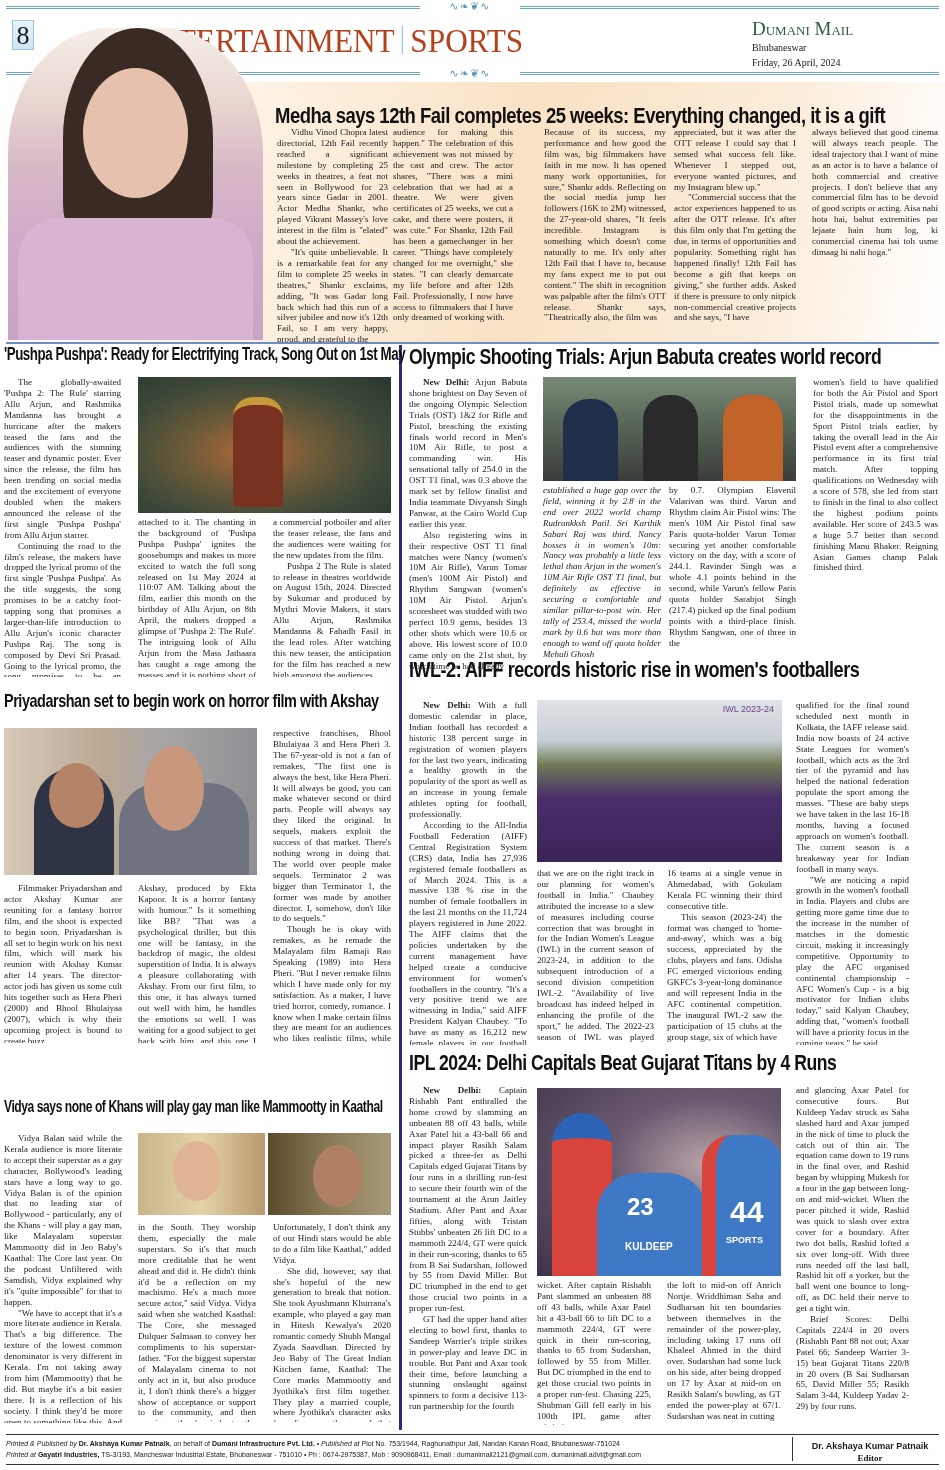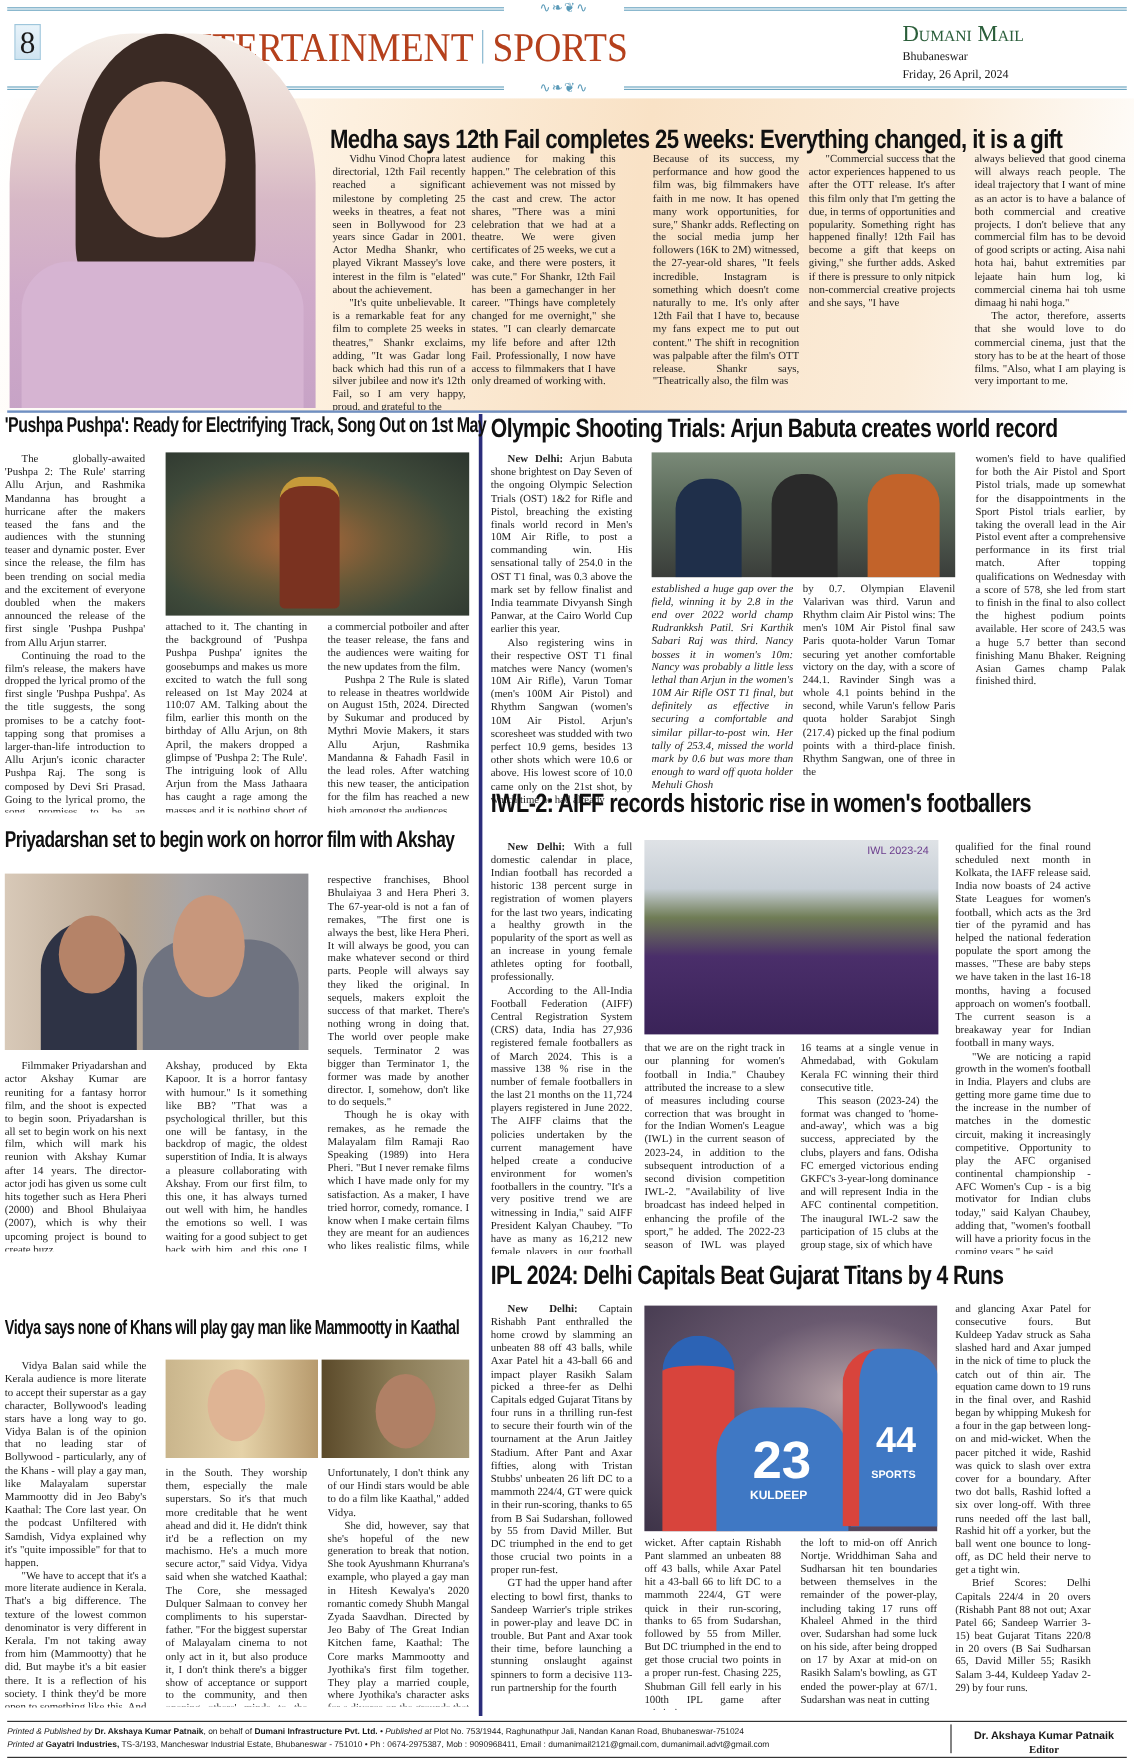--- a/index.html
+++ b/index.html
@@ -57,25 +57,25 @@
   <p>Vidhu Vinod Chopra latest directorial, 12th Fail recently reached a significant milestone by completing 25 weeks in theatres, a feat not seen in Bollywood for 23 years since Gadar in 2001. Actor Medha Shankr, who played Vikrant Massey's love interest in the film is "elated" about the achievement.</p>
   <p>"It's quite unbelievable. It is a remarkable feat for any film to complete 25 weeks in theatres," Shankr exclaims, adding, "It was Gadar long back which had this run of a silver jubilee and now it's 12th Fail, so I am very happy, proud, and grateful to the</p>
 </div>
 <div class="col" style="left:393px;top:127px;width:120px;height:215px;">
   <p style="text-indent:0">audience for making this happen." The celebration of this achievement was not missed by the cast and crew. The actor shares, "There was a mini celebration that we had at a theatre. We were given certificates of 25 weeks, we cut a cake, and there were posters, it was cute." For Shankr, 12th Fail has been a gamechanger in her career. "Things have completely changed for me overnight," she states. "I can clearly demarcate my life before and after 12th Fail. Professionally, I now have access to filmmakers that I have only dreamed of working with.</p>
 </div>
 <div class="col" style="left:544px;top:127px;width:122px;height:215px;">
   <p style="text-indent:0">Because of its success, my performance and how good the film was, big filmmakers have faith in me now. It has opened many work opportunities, for sure," Shankr adds. Reflecting on the social media jump her followers (16K to 2M) witnessed, the 27-year-old shares, "It feels incredible. Instagram is something which doesn't come naturally to me. It's only after 12th Fail that I have to, because my fans expect me to put out content." The shift in recognition was palpable after the film's OTT release. Shankr says, "Theatrically also, the film was</p>
 </div>
 <div class="col" style="left:674px;top:127px;width:122px;height:215px;">
+  <p style="text-indent:0">appreciated, but it was after the OTT release I could say that I sensed what success felt like. Whenever I stepped out, everyone wanted pictures, and my Instagram blew up."</p>
   <p>"Commercial success that the actor experiences happened to us after the OTT release. It's after this film only that I'm getting the due, in terms of opportunities and popularity. Something right has happened finally! 12th Fail has become a gift that keeps on giving," she further adds. Asked if there is pressure to only nitpick non-commercial creative projects and she says, "I have</p>
 </div>
 <div class="col" style="left:812px;top:127px;width:126px;height:215px;">
   <p style="text-indent:0">always believed that good cinema will always reach people. The ideal trajectory that I want of mine as an actor is to have a balance of both commercial and creative projects. I don't believe that any commercial film has to be devoid of good scripts or acting. Aisa nahi hota hai, bahut extremities par lejaate hain hum log, ki commercial cinema hai toh usme dimaag hi nahi hoga."</p>
-  <p>The actor, therefore, asserts that she would love to do commercial cinema, just that the story has to be at the heart of those films. "Also, what I am playing is very important to me.</p>
 </div>
 <div class="divider-h" style="left:6px;right:6px;top:342px;background:#6f8fc2;"></div>
 
 <div class="divider-v" style="left:399px;top:345px;height:1085px;"></div>
 
 <div class="abs headline" style="left:4px;top:344px;font-size:18px;transform:scaleX(0.74);">'Pushpa Pushpa': Ready for Electrifying Track, Song Out on 1st May</div>
 <div class="abs photo" style="left:138px;top:377px;width:253px;height:136px;background:radial-gradient(ellipse at 45% 55%,#b0683a 0%,#6b5a38 35%,#3f4a3a 65%,#2c352e 100%);">
   <div style="position:absolute;left:95px;top:20px;width:50px;height:110px;background:#7a3220;border-radius:20px 20px 4px 4px;border-top:8px solid #c69a3a;"></div>
 </div>
 <div class="col" style="left:4px;top:377px;width:117px;height:300px;">
@@ -165,24 +165,24 @@
 </div>
 <div class="col" style="left:796px;top:700px;width:113px;height:345px;">
   <p style="text-indent:0">qualified for the final round scheduled next month in Kolkata, the IAFF release said. India now boasts of 24 active State Leagues for women's football, which acts as the 3rd tier of the pyramid and has helped the national federation populate the sport among the masses. "These are baby steps we have taken in the last 16-18 months, having a focused approach on women's football. The current season is a breakaway year for Indian football in many ways.</p>
   <p>"We are noticing a rapid growth in the women's football in India. Players and clubs are getting more game time due to the increase in the number of matches in the domestic circuit, making it increasingly competitive. Opportunity to play the AFC organised continental championship - AFC Women's Cup - is a big motivator for Indian clubs today," said Kalyan Chaubey, adding that, "women's football will have a priority focus in the coming years," he said.</p>
 </div>
 
 <div class="abs headline" style="left:409px;top:1050px;font-size:22px;transform:scaleX(0.80);">IPL 2024: Delhi Capitals Beat Gujarat Titans by 4 Runs</div>
 <div class="abs photo" style="left:537px;top:1088px;width:244px;height:188px;background:radial-gradient(ellipse at 70% 40%,#b8a4a8 0%,#6a5a70 40%,#3d3348 100%);">
   <div style="position:absolute;left:15px;top:25px;width:60px;height:163px;background:#d8443c;border-radius:30px 30px 0 0;border-top:25px solid #2c63b5;"></div>
   <div style="position:absolute;left:60px;top:85px;width:110px;height:103px;background:#3f78c4;border-radius:40px 40px 0 0;">
-    <span style="position:absolute;left:30px;top:20px;font-size:44px;color:#fff;font-weight:bold;font-family:'Liberation Sans',sans-serif;">23</span>
+    <span style="position:absolute;left:30px;top:20px;font-size:24px;color:#fff;font-weight:bold;font-family:'Liberation Sans',sans-serif;">23</span>
     <span style="position:absolute;left:28px;top:68px;font-size:10px;color:#fff;font-weight:bold;font-family:Liberation Sans, sans-serif;">KULDEEP</span>
   </div>
-  <div style="position:absolute;left:165px;top:36px;width:81px;height:148px;background:#3f78c4;border-radius:30px 30px 0 0;border-left:14px solid #d8443c;">
+  <div style="position:absolute;left:165px;top:47px;width:81px;height:148px;background:#3f78c4;border-radius:30px 30px 0 0;border-left:14px solid #d8443c;">
     <span style="position:absolute;left:14px;top:60px;font-size:30px;color:#fff;font-weight:bold;font-family:'Liberation Sans',sans-serif;">44</span>
     <span style="position:absolute;left:10px;top:100px;font-size:9px;color:#fff;font-weight:bold;font-family:'Liberation Sans',sans-serif;">SPORTS</span>
   </div>
 </div>
 <div class="col" style="left:409px;top:1085px;width:118px;height:340px;">
   <p><b>New Delhi:</b> <span>Captain Rishabh Pant enthralled the home crowd by slamming an unbeaten 88 off 43 balls, while Axar Patel hit a 43-ball 66 and impact player Rasikh Salam picked a three-fer as Delhi Capitals edged Gujarat Titans by four runs in a thrilling run-fest to secure their fourth win of the tournament at the Arun Jaitley Stadium. After Pant and Axar fifties, along with Tristan Stubbs' unbeaten 26 lift DC to a mammoth 224/4, GT were quick in their run-scoring, thanks to 65 from B Sai Sudarshan, followed by 55 from David Miller. But DC triumphed in the end to get those crucial two points in a proper run-fest.</span></p>
   <p>GT had the upper hand after electing to bowl first, thanks to Sandeep Warrier's triple strikes in power-play and leave DC in trouble. But Pant and Axar took their time, before launching a stunning onslaught against spinners to form a decisive 113-run partnership for the fourth</p>
 </div>
 <div class="col" style="left:537px;top:1280px;width:114px;height:145px;">
   <p style="text-indent:0">wicket. After captain Rishabh Pant slammed an unbeaten 88 off 43 balls, while Axar Patel hit a 43-ball 66 to lift DC to a mammoth 224/4, GT were quick in their run-scoring, thanks to 65 from Sudarshan, followed by 55 from Miller. But DC triumphed in the end to get those crucial two points in a proper run-fest. Chasing 225, Shubman Gill fell early in his 100th IPL game after mistiming</p>

